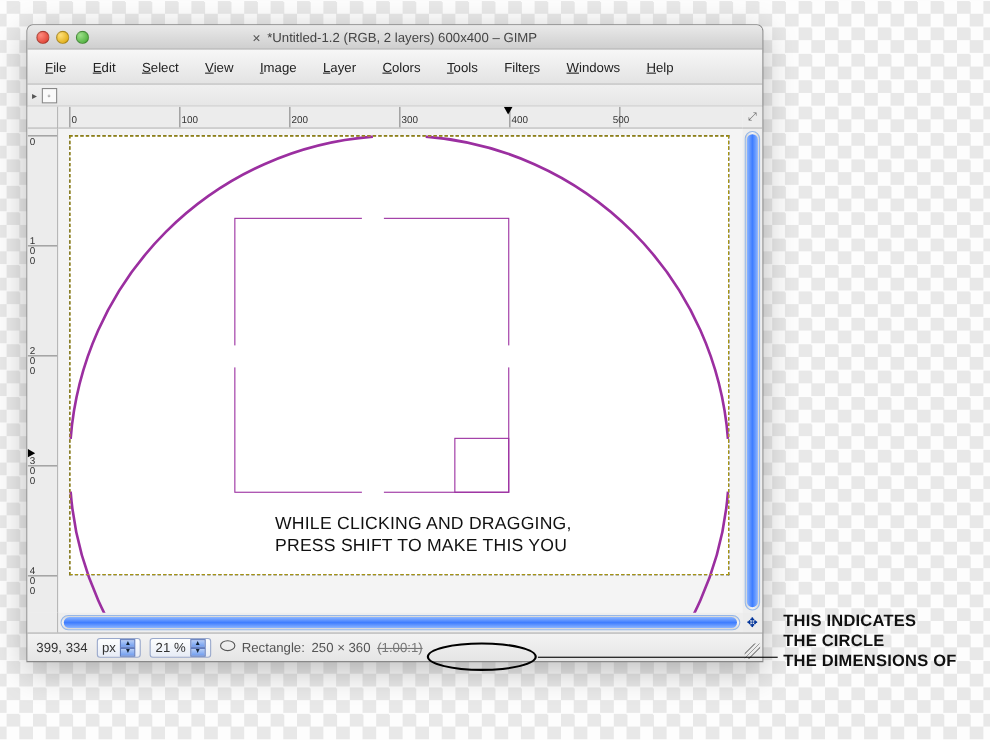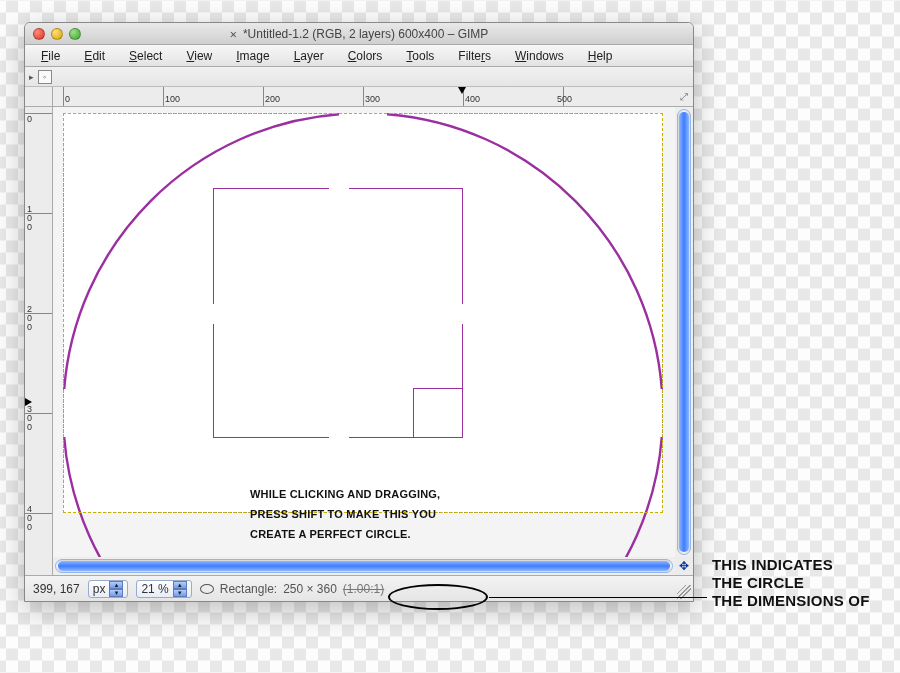--- a/index.html
+++ b/index.html
@@ -54,21 +54,21 @@
     color: #444; font-size: 12px;
     display: flex; align-items: center; justify-content: center; gap: 6px;
     pointer-events: none;
   }
   .title .xicon {
     font-family: monospace; font-weight: bold; color: #555;
   }
 
   
   .menubar {
-    height: 22px;
+    height: 32px;
     background: linear-gradient(#f7f7f7, #e3e3e3);
     border-bottom: 1px solid #aaa;
     display: flex;
     align-items: center;
     padding: 0 6px;
     gap: 4px;
   }
   .menubar .mi {
     padding: 2px 10px;
     color: #222;
@@ -216,21 +216,21 @@
     position:relative;
   }
   .statusbar .sel-box {
     height:18px; border:1px solid #9aa9cc; border-radius:3px;
     background:linear-gradient(#fdfefe,#e7ecf6);
     display:flex; align-items:center; padding:0 4px; gap:4px;
   }
   .stepper { display:flex; flex-direction:column; }
   .stepper span{ width:14px;height:8px; background:linear-gradient(#b6cdf6,#6f9df0);
     border:1px solid #5f7bbd; font-size:7px; line-height:6px; text-align:center; color:#123;}
-  .status-info { color:#555; display:flex; gap:6px; align-items:center;}
+  .status-info { color:#555; display:flex; gap:6px; }
   .status-info .aspect { text-decoration: line-through; color:#777;}
   .shape-ico {
     width:14px;height:10px;border:1px solid #555;border-radius:50%;
     display:inline-block;
   }
 
   .resize-grip {
     position:absolute; right:2px; bottom:2px; width:14px; height:14px;
     background:
       linear-gradient(135deg, transparent 0 6px,#999 6px 7px,transparent 7px 9px,#999 9px 10px,transparent 10px 12px,#999 12px 13px,transparent 13px);
@@ -239,23 +239,22 @@
   
   .annot {
     position:absolute;
     font-family: "Arial Narrow","Helvetica Neue",Arial,sans-serif;
     font-stretch: condensed;
     font-weight:600;
     color:#111;
     letter-spacing:.2px;
   }
   .annot.inside {
-    left:250px; top:467px; width:280px; font-size:11px; line-height:20px;
-    font-weight:700;
-    margin-top:17px;
+    left:250px; top:467px; width:280px; font-size:16px; line-height:20px;
+    font-weight:400;
   }
   .annot.right {
     left:712px; top:556px; width:175px; font-size:15px; line-height:18px;
   }
   .callout-oval {
     position:absolute;
     left:388px; top:584px; width:100px; height:26px;
     border:2px solid #000; border-radius:50%;
     pointer-events:none;
   }
@@ -377,21 +376,21 @@
       <div class="track-h">
           <div class="thumb-h"></div>
         </div>
     </div>
 
     <div class="corner-br">✥</div>
 
   </div>
 
   <div class="statusbar">
-    <span>399, 167</span>
+    <span>399, 334</span>
 
     <span class="sel-box">
       <span>px</span>
       <span class="stepper">
           <span>▴</span>
           <span>▾</span>
         </span>
     </span>
 
     <span class="sel-box">
@@ -410,21 +409,20 @@
     </span>
 
     <div class="resize-grip"></div>
   </div>
 
 </div>
 
 <div class="annot inside">
   <div>WHILE CLICKING AND DRAGGING,</div>
   <div>PRESS SHIFT TO MAKE THIS YOU</div>
-  <div>CREATE A PERFECT CIRCLE.</div>
 </div>
 
 <div class="callout-oval"></div>
 <div class="callout-line"></div>
 
 <div class="annot right">
   <div>THIS INDICATES</div>
   <div>THE CIRCLE</div>
   <div>THE DIMENSIONS OF</div>
 </div>

